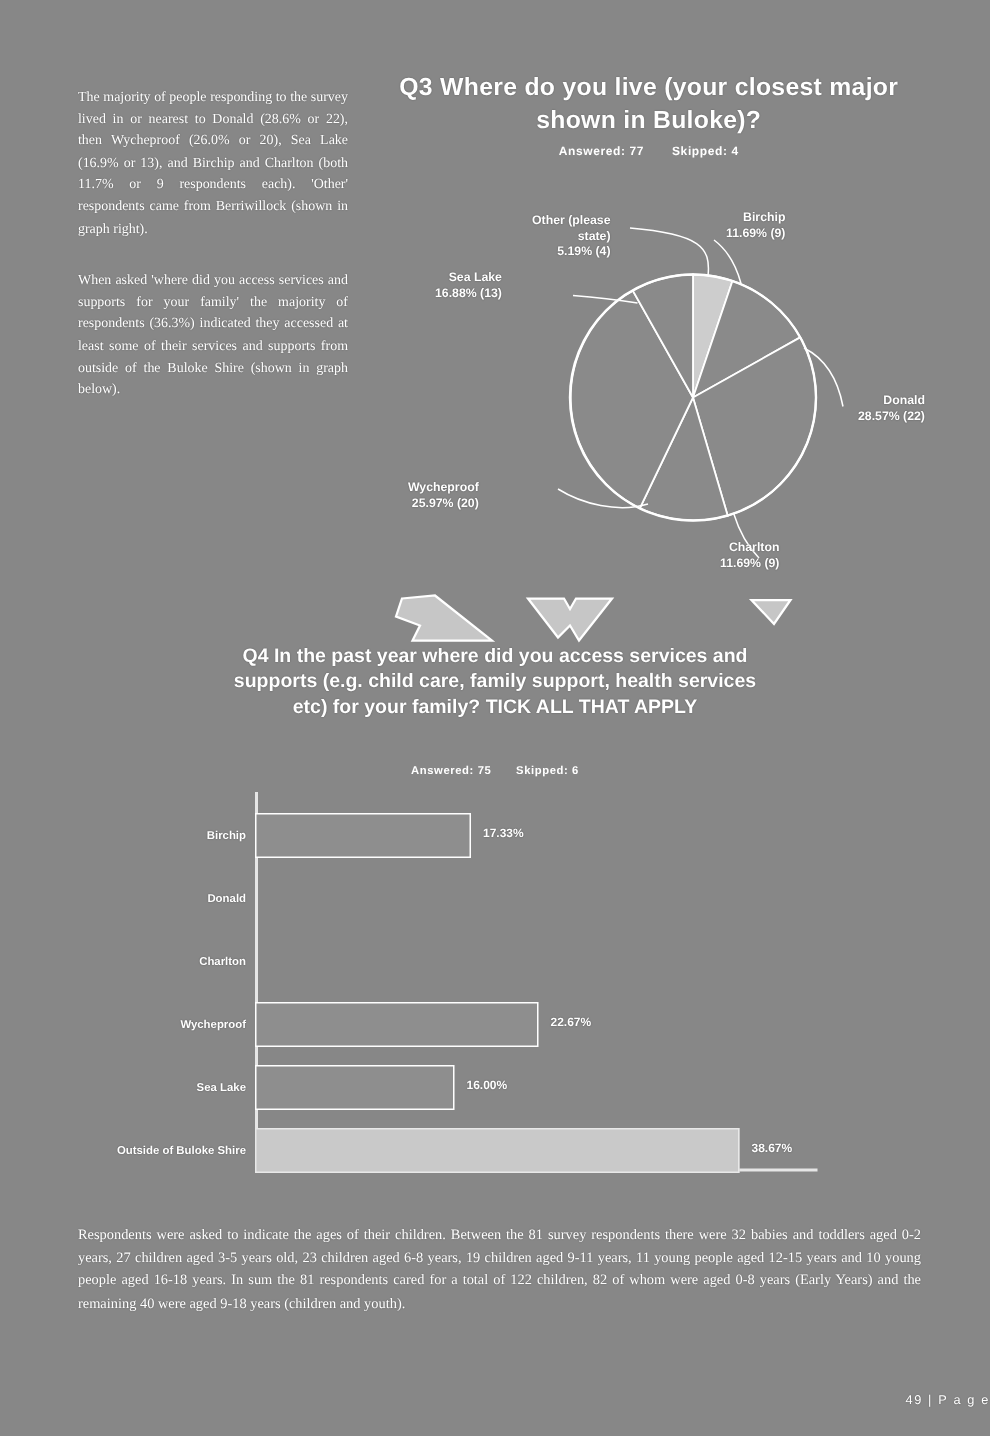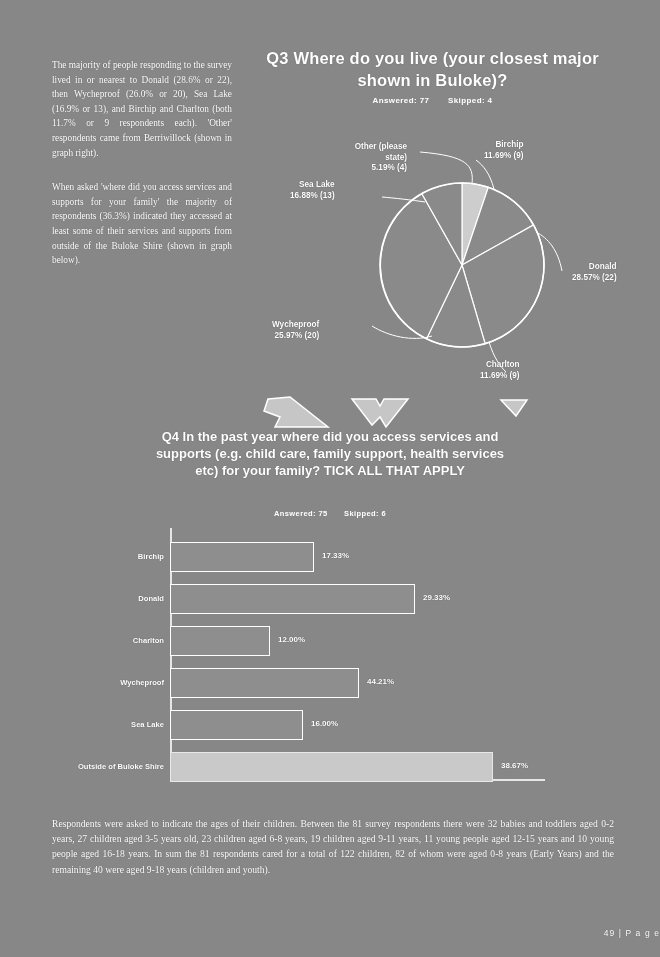--- a/index.html
+++ b/index.html
@@ -286,39 +286,31 @@
     <div class="bar-row" style="top:8px;">
       <div class="bar-cat">Birchip</div>
       <div class="bar-track">
         <div class="bar-fill" style="width:144px;"></div>
         <div class="bar-val" style="left:152px;">17.33%</div>
       </div>
     </div>
 
     <div class="bar-row" style="top:50px;">
       <div class="bar-cat">Donald</div>
-      <div class="bar-track">
-        <div class="bar-fill" style="width:245px;"></div>
-        <div class="bar-val" style="left:253px;">29.33%</div>
-      </div>
     </div>
 
     <div class="bar-row" style="top:92px;">
       <div class="bar-cat">Charlton</div>
-      <div class="bar-track">
-        <div class="bar-fill" style="width:100px;"></div>
-        <div class="bar-val" style="left:108px;">12.00%</div>
-      </div>
     </div>
 
     <div class="bar-row" style="top:134px;">
       <div class="bar-cat">Wycheproof</div>
       <div class="bar-track">
         <div class="bar-fill" style="width:189px;"></div>
-        <div class="bar-val" style="left:197px;">44.21%</div>
+        <div class="bar-val" style="left:197px;">22.67%</div>
       </div>
     </div>
 
     <div class="bar-row" style="top:176px;">
       <div class="bar-cat">Sea Lake</div>
       <div class="bar-track">
         <div class="bar-fill" style="width:133px;"></div>
         <div class="bar-val" style="left:141px;">16.00%</div>
       </div>
     </div>

